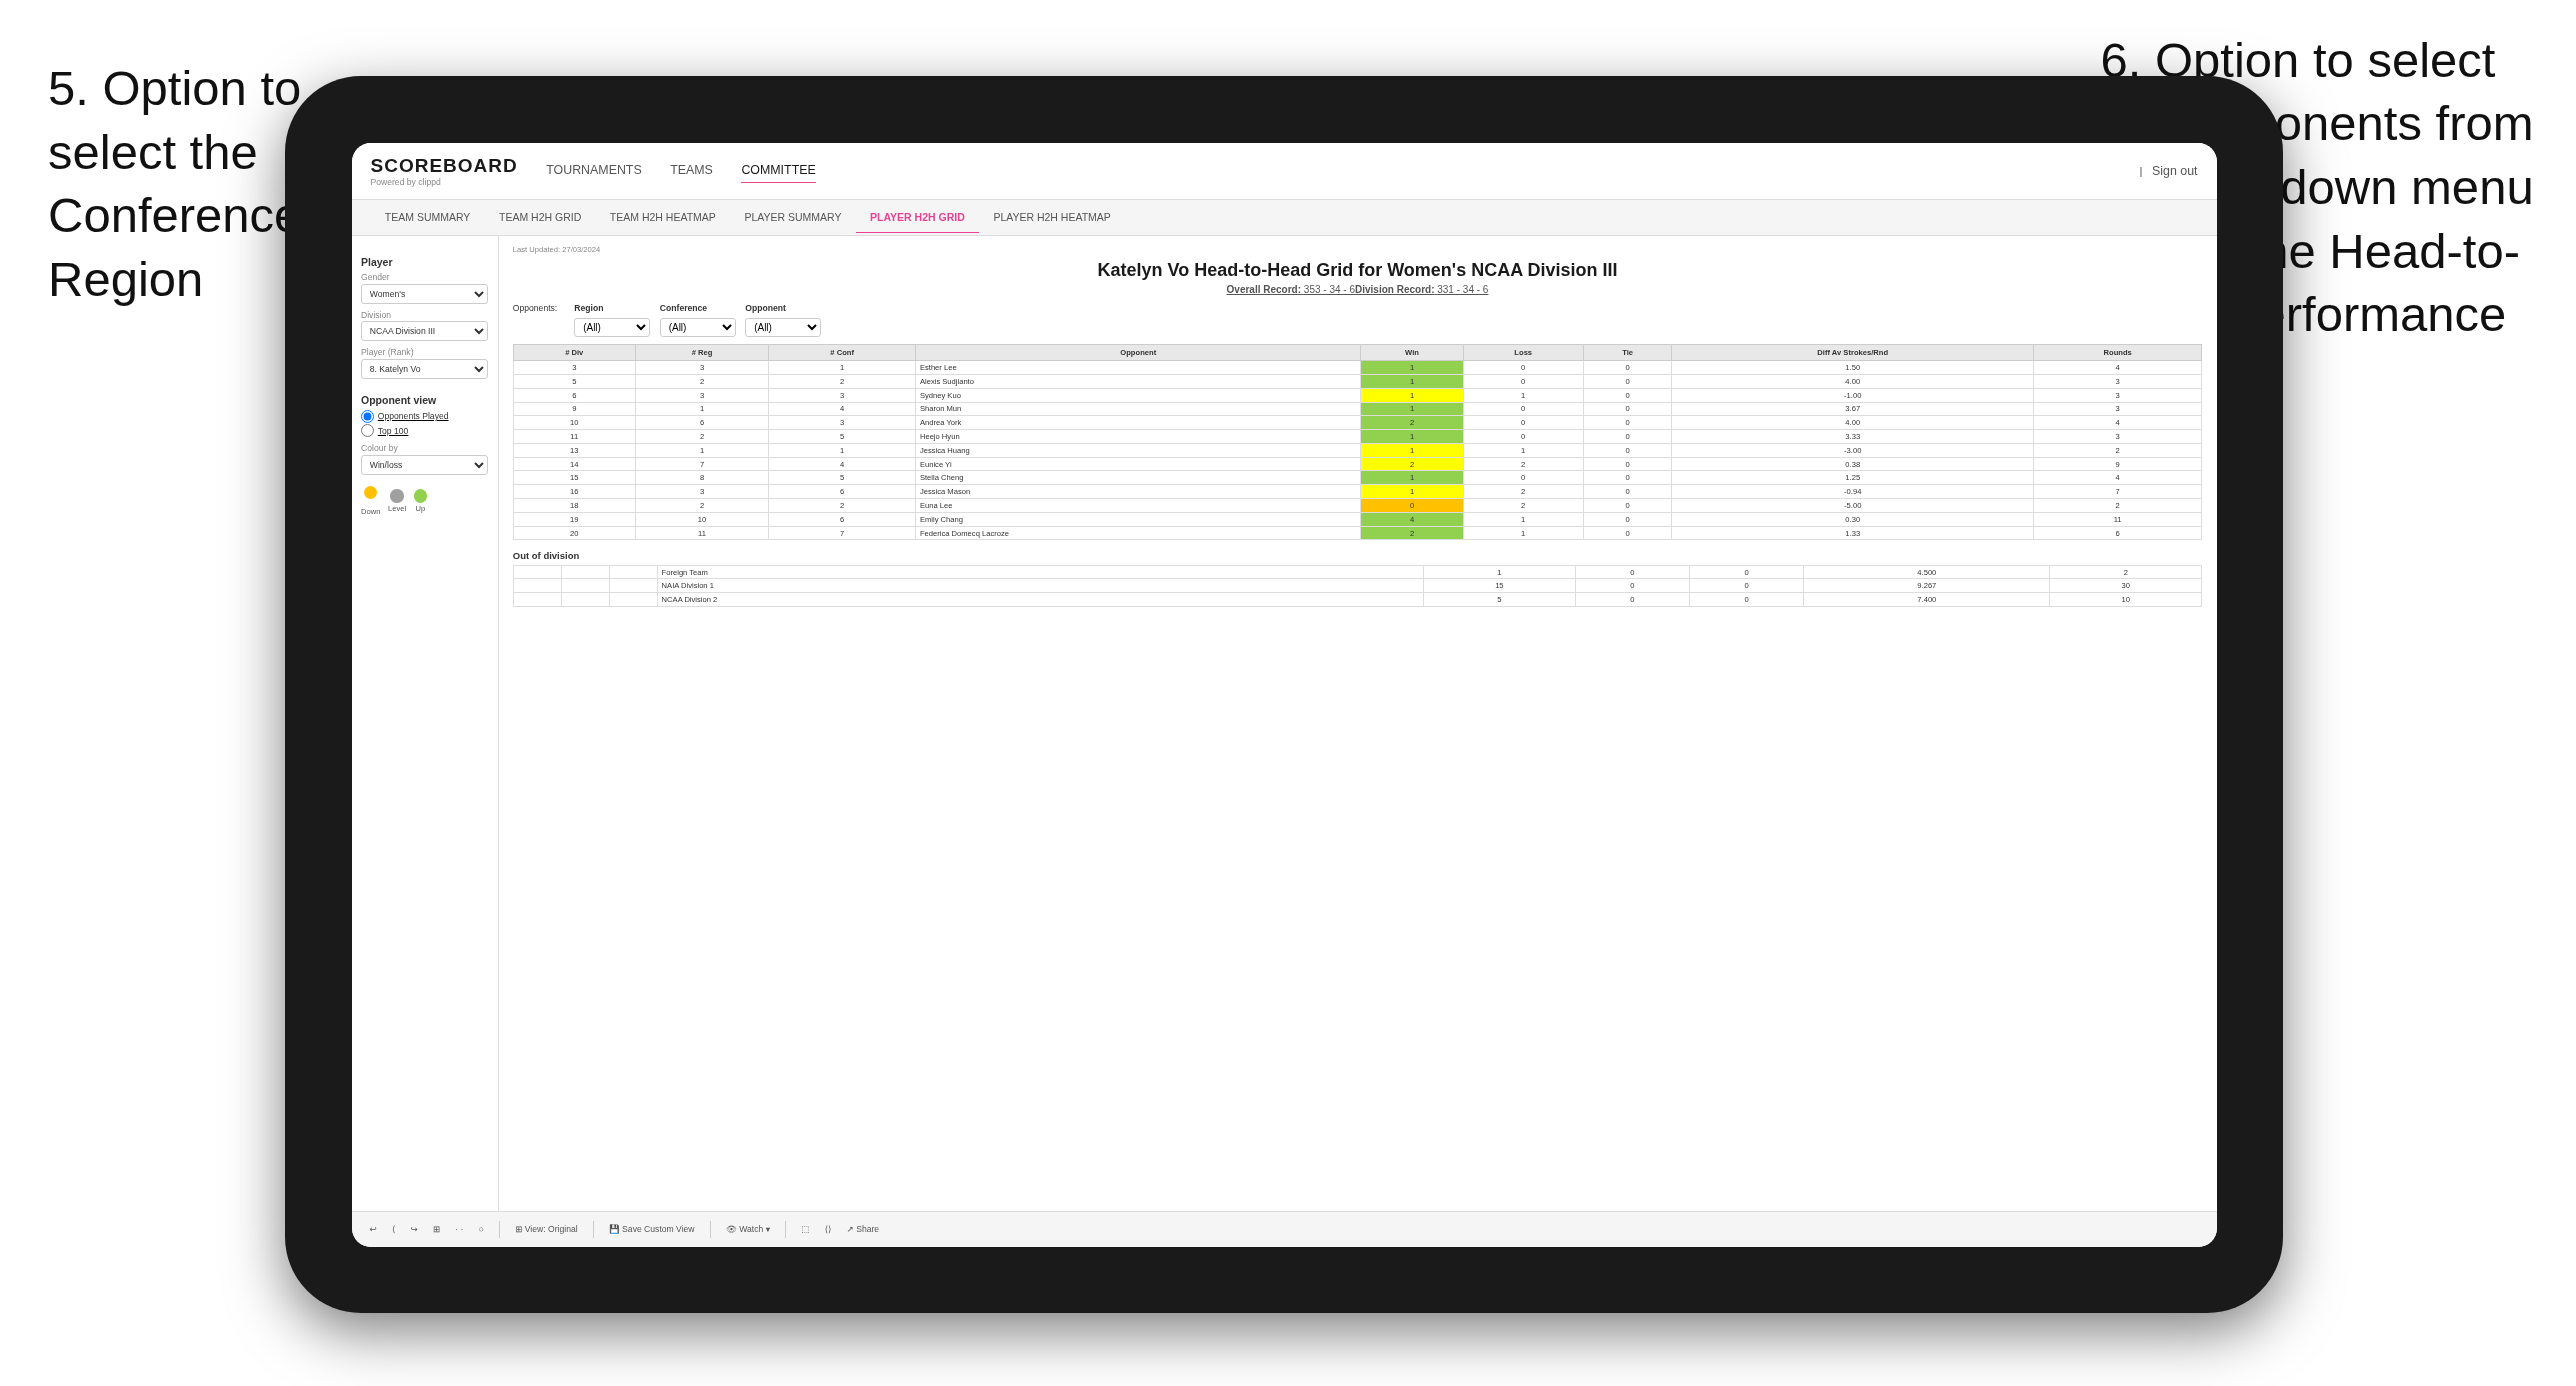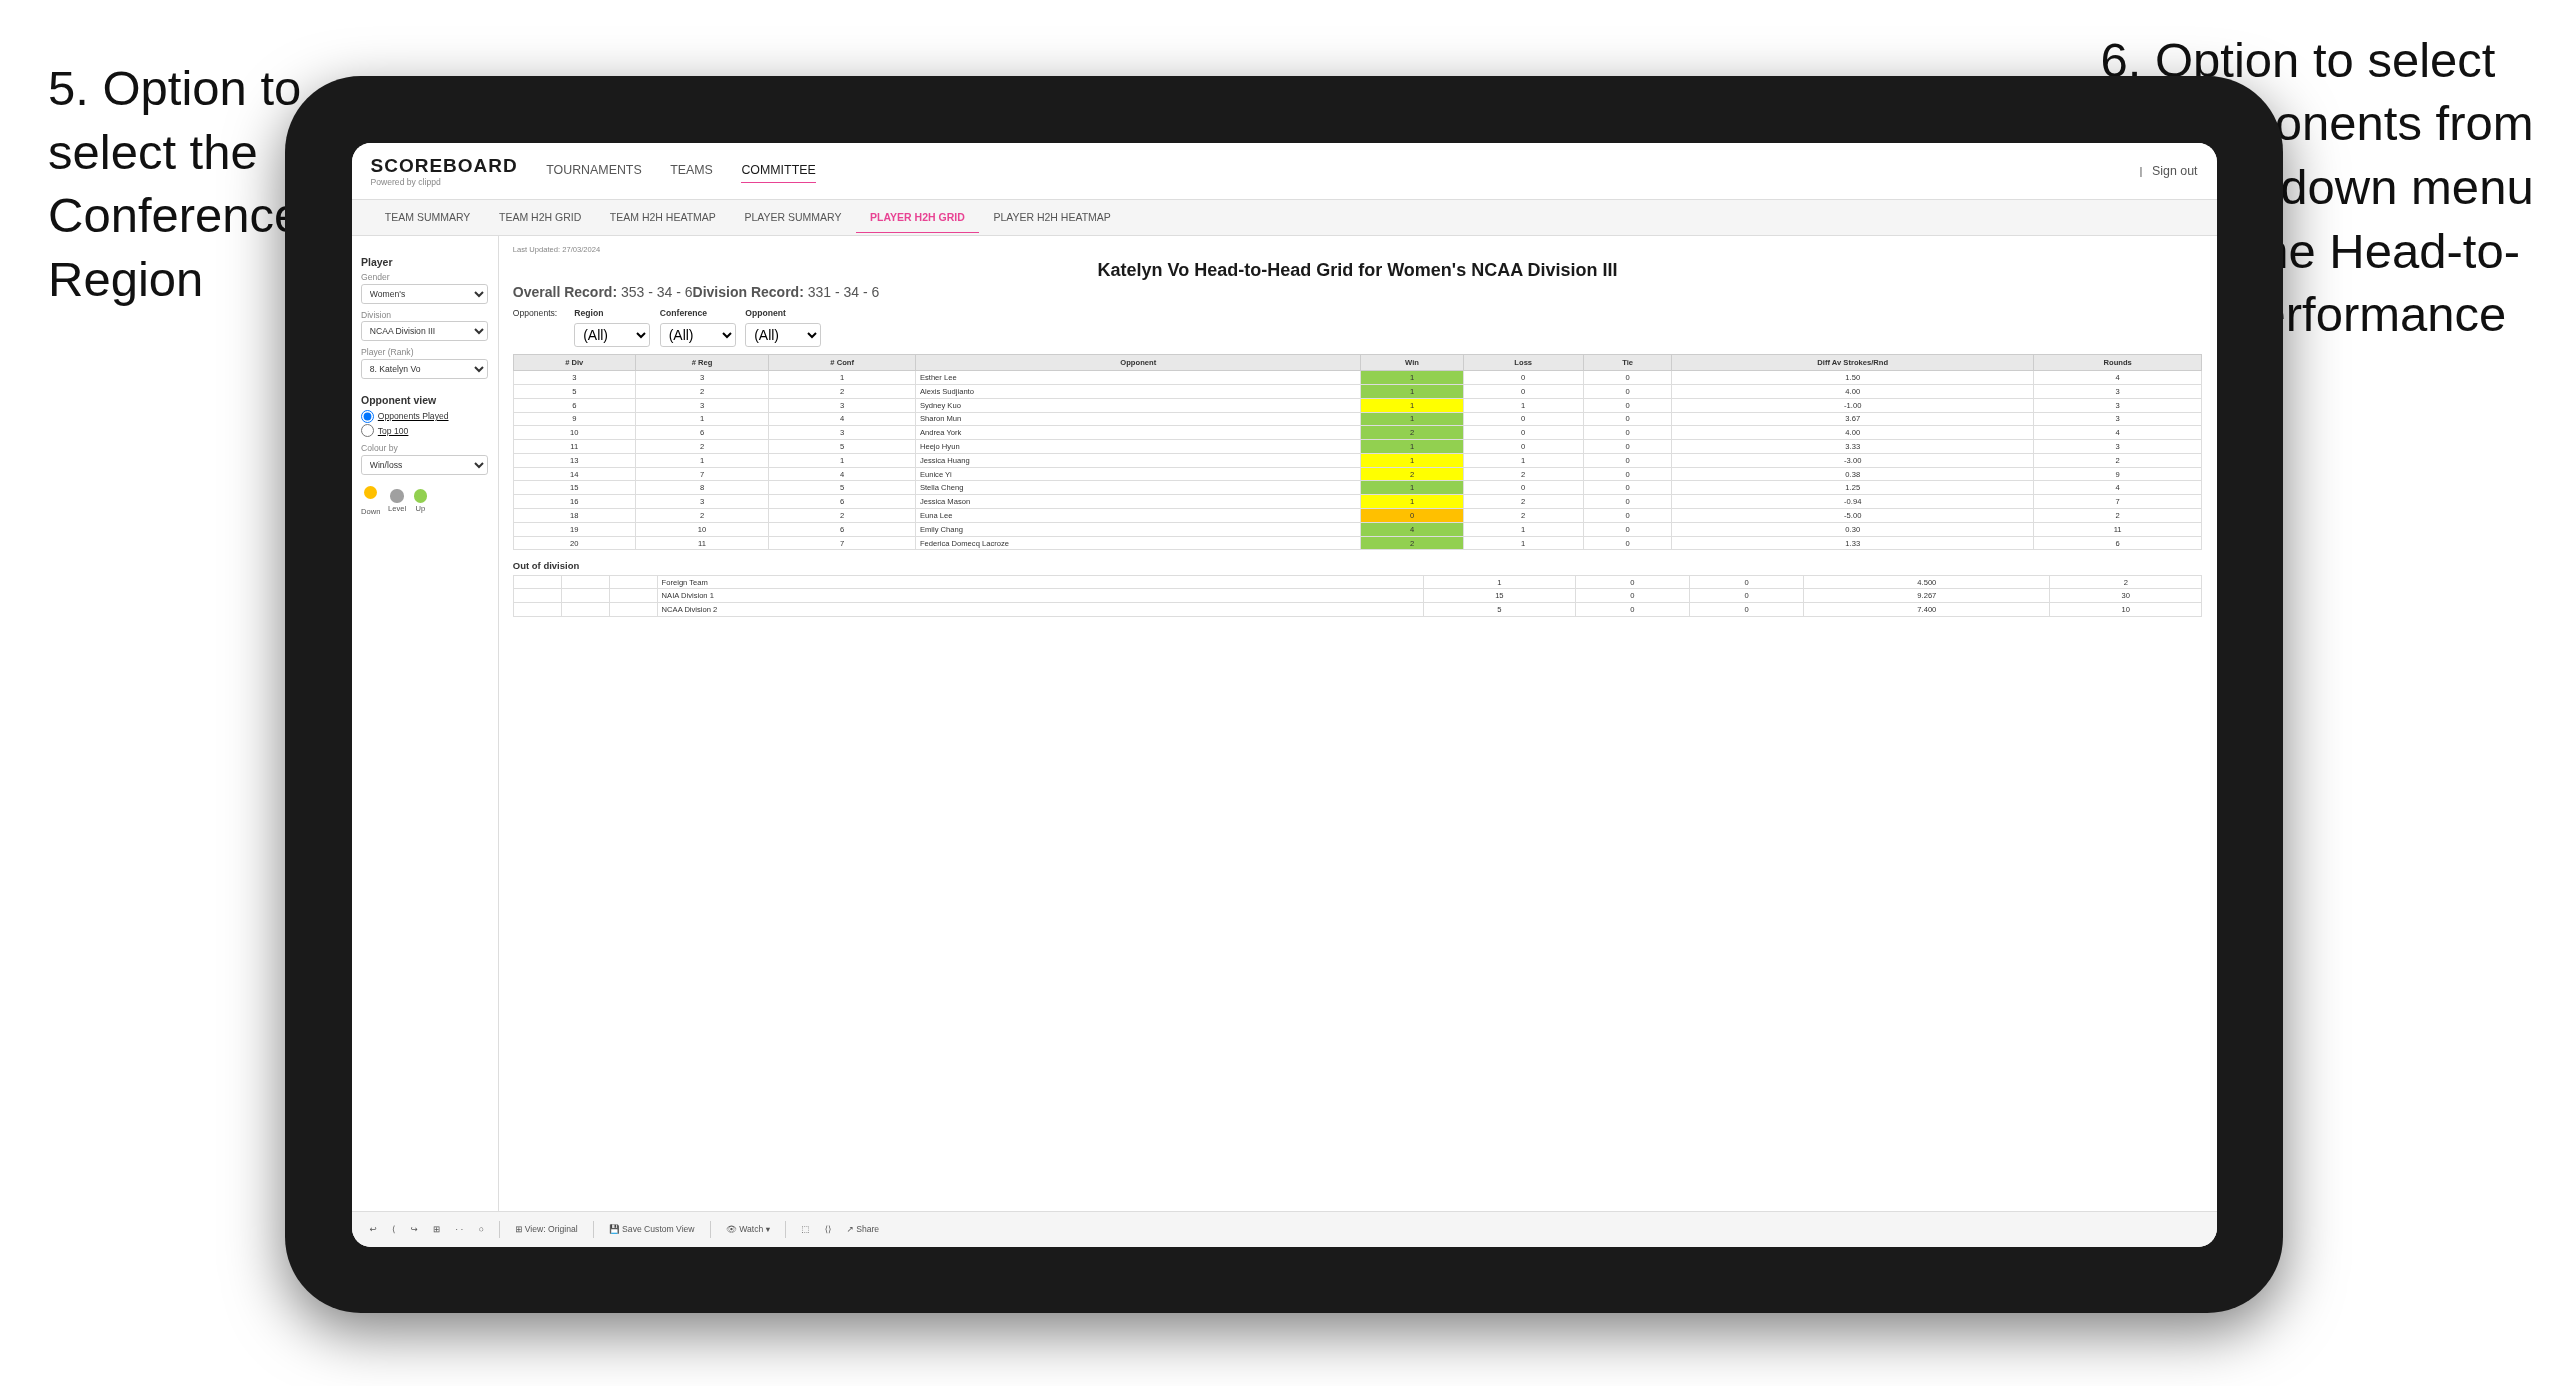--- a/index.html
+++ b/index.html
@@ -240,24 +240,25 @@
     .report-title {
       font-size: 18px;
       font-weight: bold;
       color: #1a1a1a;
       text-align: center;
       margin-bottom: 3.8px;
     }
 
     .records-row {
       display: flex;
-      justify-content: flex-start;
-      font-size: 14px;
+      justify-content: center;
+      font-size: 10px;
       color: #555;
       margin-bottom: 7.6px;
+      text-decoration: underline;
     }
 
     
     .filter-section {
       display: flex;
       gap: 9.5px;
       margin-bottom: 7.6px;
       align-items: flex-start;
     }
 
@@ -267,21 +268,21 @@
       gap: 5px;
     }
 
     .filter-group-title {
       font-size: 8.6px;
       font-weight: bold;
       color: #333;
     }
 
     .filter-select {
-      font-size: 14px;
+      font-size: 10px;
       padding: 1.9px 3.8px;
       border: 1px solid #ccc;
       border-radius: 2.9px;
       background: #fff;
       min-width: 76px;
     }
 
     .opponents-label {
       font-size: 8.6px;
       color: #333;

